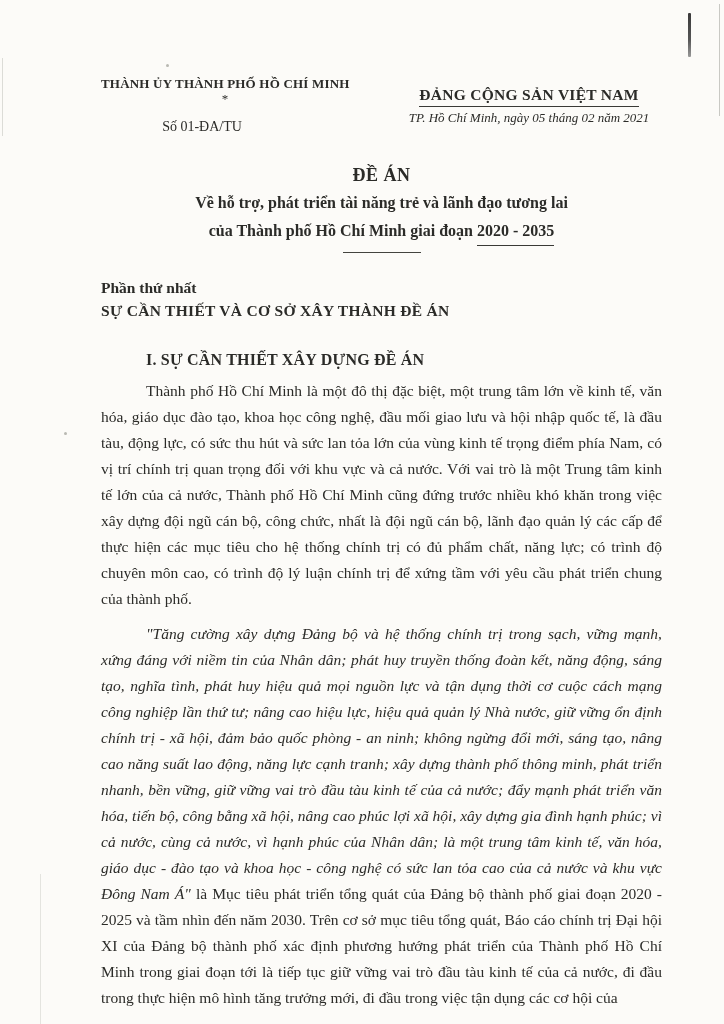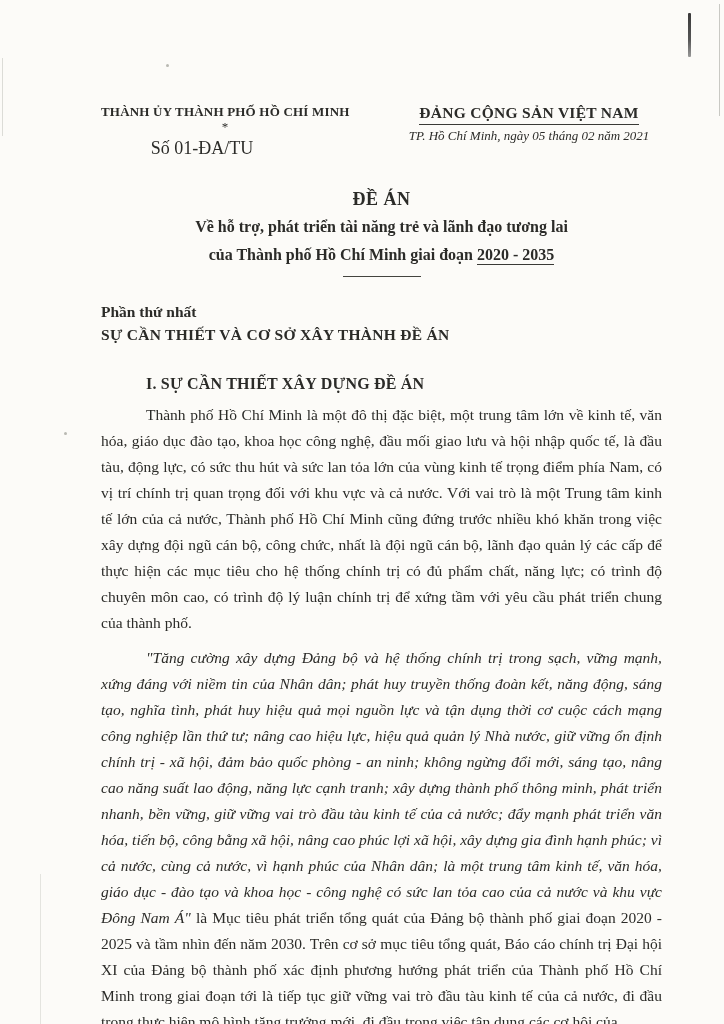--- a/index.html
+++ b/index.html
@@ -20,35 +20,35 @@
   .mark-rightedge { position:absolute; left:719px; top:4px; width:1px; height:112px; background:#c9c9c4; }
   .mark-leftedge-top { position:absolute; left:2px; top:58px; width:1px; height:78px; background:#dcdcd7; }
   .mark-leftedge-bottom { position:absolute; left:40px; top:874px; width:1px; height:150px; background:#e4e4df; }
   .speck { position:absolute; background:#b9b9b2; border-radius:50%; }
   .speck.s1 { left:166px; top:64px; width:3px; height:3px; }
   .speck.s2 { left:64px; top:432px; width:3px; height:3px; }
 
   .content { position:absolute; left:101px; top:0; width:561px; }
 
   
-  .hdr { display:flex; justify-content:space-between; align-items:flex-start; padding-top:104px; }
+  .hdr { display:flex; justify-content:space-between; align-items:center; padding-top:76px; }
   .hdr-left { width:248px; text-align:center; }
   .org { font-weight:bold; font-size:13px; letter-spacing:.2px; white-space:nowrap; }
   .star { font-size:13px; line-height:12px; margin-top:1px; }
-  .doc-number { font-size:18px; margin-top:5px; margin-right:46px; }
+  .doc-number { font-size:14px; margin-top:14px; margin-right:46px; }
   .hdr-right { width:266px; text-align:center; }
   .motto { display:inline-block; font-weight:bold; font-size:15.5px; letter-spacing:.3px;
            border-bottom:1.5px solid #3a3a36; padding-bottom:2px; white-space:nowrap; }
   .dateline { font-style:italic; font-size:13px; margin-top:3px; white-space:nowrap; }
 
   
   .title-block { text-align:center; margin-top:30px; }
   .title-kind { font-weight:bold; font-size:18px; letter-spacing:.5px; }
   .title-line { font-weight:bold; font-size:16px; margin-top:7px; line-height:1.3; }
-  .u { border-bottom:1.5px solid #3a3a36; padding-bottom:1px;text-align:center; }
+  .u { border-bottom:1.5px solid #3a3a36; padding-bottom:6px;text-align:center; }
   .title-rule { width:78px; border-top:1.5px solid #44443f; margin:10px auto 0 auto; }
 
   
   .part-block { text-align:left; margin-top:26px; }
   .part-label { font-weight:bold; font-size:15.5px; }
   .part-heading { font-weight:bold; font-size:15.5px; letter-spacing:.3px; margin-top:5px; }
 
   
   .section-heading { font-weight:bold; font-size:16px; margin:31px 0 0 45px; letter-spacing:.2px;font-family:Liberation Serif, serif; }
   .para { font-size:15.5px; line-height:26px; text-align:justify; text-indent:45px; margin-top:9px; }

